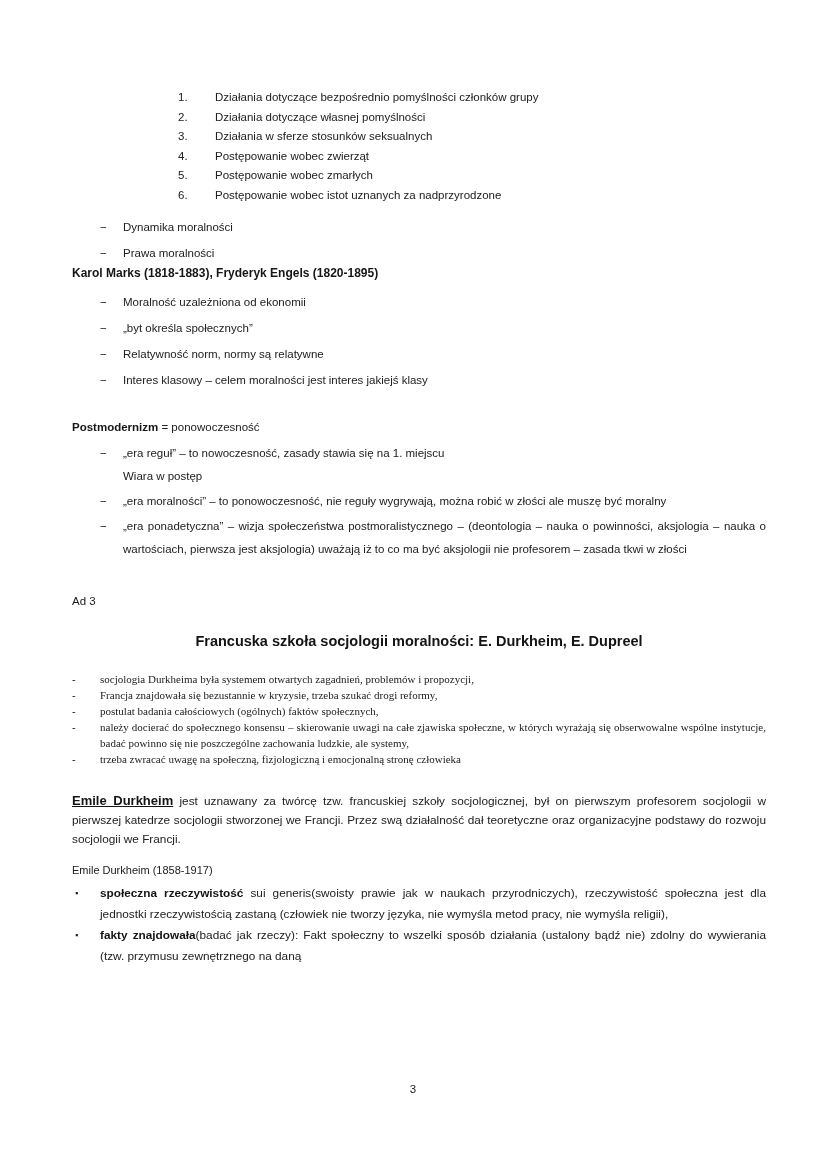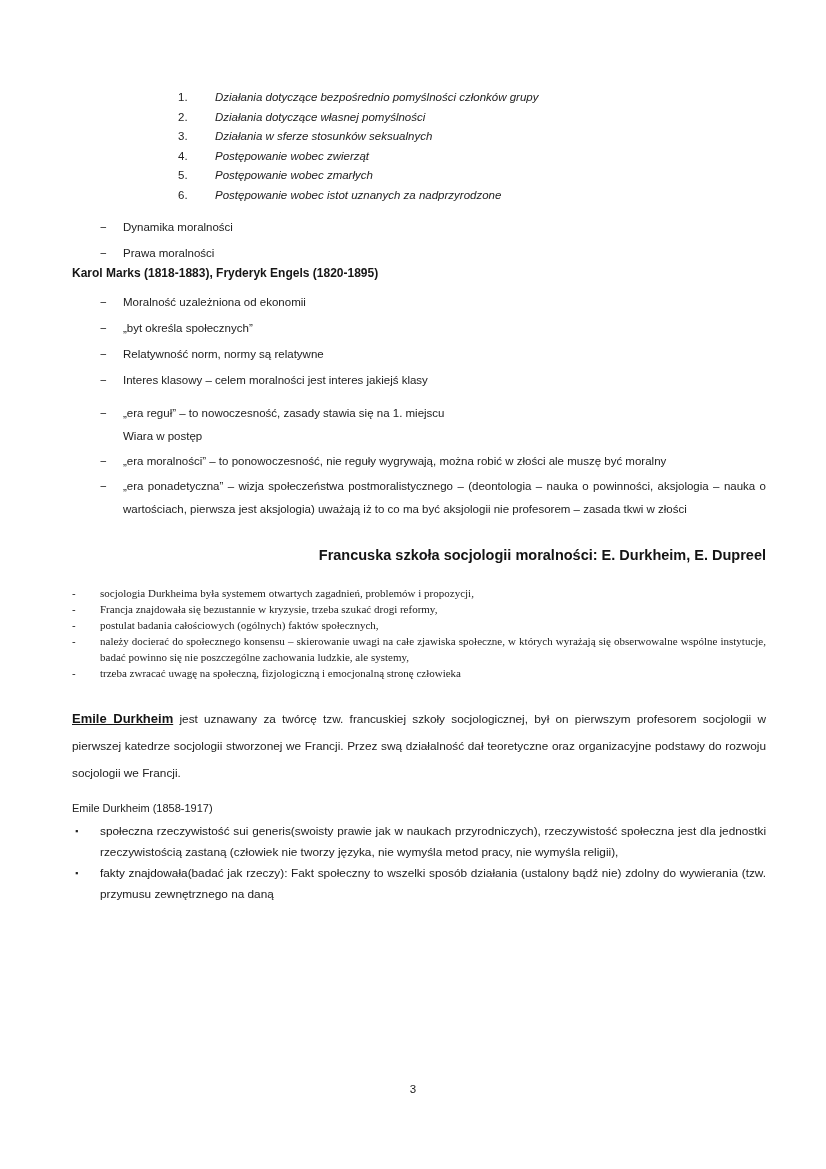--- a/index.html
+++ b/index.html
@@ -4,57 +4,57 @@
 <style>
   html,body{margin:0;padding:0;background:#ffffff;}
   body{width:826px;height:1169px;font-family:"Liberation Sans", sans-serif;color:#212121;overflow:hidden;}
   .page{position:relative;width:826px;height:1169px;background:#fff;filter:blur(0.55px);}
   .content{position:absolute;left:72px;top:88px;width:694px;}
 
   
   .olist{margin:0 0 0 106px;}
   .oli{display:flex;line-height:19.5px;font-size:11.5px;}
   .oli .num{flex:0 0 37px;}
-  .oli .txt{flex:1;font-style:italic;}
+  .oli .txt{flex:1;}
 
   
   .dlist{margin-top:9px;}
   .dli{display:flex;line-height:26px;font-size:11.5px;}
   .dli .dash{flex:0 0 23px;margin-left:28px;}
   .dli .txt{flex:1;white-space:pre-wrap;}
 
   .h-bold{font-weight:bold;font-size:12px;margin-top:0;color:#161616;}
 
   
   .pm-head{margin-top:28px;font-size:11.5px;}
   .pm-head b{font-weight:bold;color:#161616;}
   .plist{margin-top:9px;}
   .pli{display:flex;font-size:11.5px;line-height:23px;margin-bottom:2px;}
   .pli .dash{flex:0 0 23px;margin-left:28px;}
   .pli .txt{flex:1;white-space:pre-wrap;text-align:justify;}
 
   .ad3{margin-top:34px;font-size:11.5px;}
 
-  .fr-title{margin-top:26px;text-align:right;font-weight:bold;font-size:14.5px;color:#141414;}
+  .fr-title{margin-top:26px;text-align:center;font-weight:bold;font-size:14.5px;color:#141414;}
 
   .frlist{margin-top:22px;}
   .fli{display:flex;font-size:11px;line-height:16px;}
   .fli .dash{flex:0 0 28px;}
   .fli .txt{flex:1;text-align:justify;font-family:Liberation Serif, serif;}
 
-  .durk-par{margin-top:24px;font-size:11.8px;line-height:27px;text-align:justify;}
+  .durk-par{margin-top:24px;font-size:11.8px;line-height:19px;text-align:justify;}
   .durk-par b{text-decoration:underline;font-weight:bold;font-size:13px;color:#141414;}
 
   .durk-sub{margin-top:15px;font-size:11px;}
 
   .blist{margin-top:7px;}
   .bli{display:flex;font-size:11.8px;line-height:21px;}
   .bli .mark{flex:0 0 25px;padding-left:3px;font-size:9px;line-height:21px;}
   .bli .txt{flex:1;text-align:justify;}
-  .bli .txt b{font-weight:normal;color:#141414;}
+  .bli .txt b{font-weight:bold;color:#141414;}
 
   .pageno{position:absolute;left:0;top:1083px;width:826px;text-align:center;font-size:11.5px;}
 </style>
 </head>
 <body>
 
 <div class="page">
   <div class="content">
 
     <div class="olist">
@@ -121,40 +121,42 @@
           <span class="dash">−</span>
           <span class="txt">Relatywność norm, normy są relatywne</span>
         </div>
 
         <div class="dli">
           <span class="dash">−</span>
           <span class="txt">Interes klasowy – celem moralności jest interes jakiejś klasy</span>
         </div>
       </div>
 
+    <div class="pm-head"><b>Postmodernizm</b><span> = ponowoczesność</span></div>
 
     <div class="plist">
 
         <div class="pli">
           <span class="dash">−</span>
           <span class="txt">„era reguł” – to nowoczesność, zasady stawia się na 1. miejscu
 Wiara w postęp</span>
         </div>
 
         <div class="pli">
           <span class="dash">−</span>
           <span class="txt">„era moralności” – to ponowoczesność, nie reguły wygrywają, można robić w złości ale muszę być moralny</span>
         </div>
 
         <div class="pli">
           <span class="dash">−</span>
           <span class="txt">„era ponadetyczna” – wizja społeczeństwa postmoralistycznego – (deontologia – nauka o powinności, aksjologia – nauka o wartościach, pierwsza jest aksjologia) uważają iż to co ma być aksjologii nie profesorem – zasada tkwi w złości</span>
         </div>
       </div>
 
+    <div class="ad3">Ad 3</div>
 
     <div class="fr-title">Francuska szkoła socjologii moralności: E. Durkheim, E. Dupreel</div>
 
     <div class="frlist">
 
         <div class="fli">
           <span class="dash">-</span>
           <span class="txt">socjologia Durkheima była systemem otwartych zagadnień, problemów i propozycji,</span>
         </div>
 

